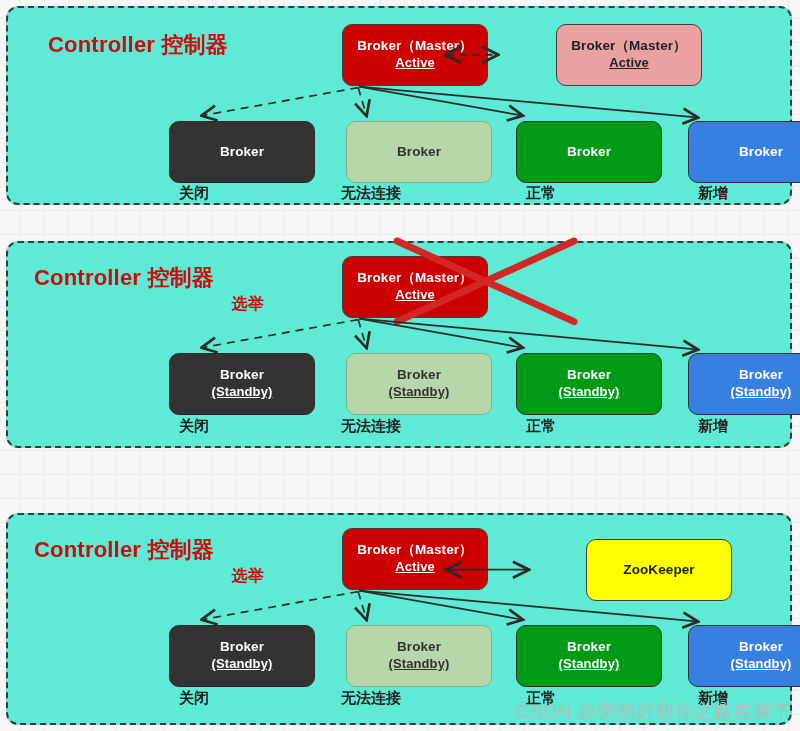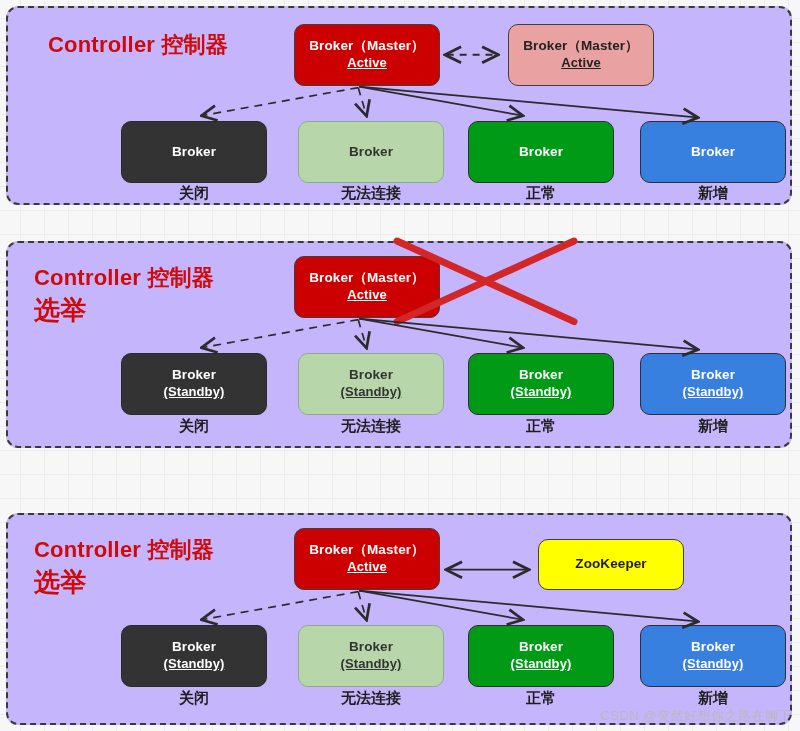--- a/index.html
+++ b/index.html
@@ -17,56 +17,57 @@
       linear-gradient(to right, #ececec 1px, transparent 1px),
       linear-gradient(to bottom, #ececec 1px, transparent 1px);
     background-size: 24px 24px;
     background-position: -4px -6px;
   }
 
   .panel {
     position: absolute;
     left: 6px;
     width: 786px;
-    background: #c4b5fd;
+    background: #5eead4;
     border: 2px dashed #3a3a3a;
     border-radius: 12px;
     box-sizing: border-box;
   }
   #panel-1 { top: 6px;   height: 199px; }
   #panel-2 { top: 241px; height: 207px; }
   #panel-3 { top: 513px; height: 212px; }
 
   .panel-inner { position: absolute; inset: 0; }
 
   
   .title-block {
     position: absolute;
     color: #d00a0a;
     font-weight: bold;
     letter-spacing: .2px;
     line-height: 1.35;
   }
   .title-main { font-size: 22px; white-space: nowrap; }
-  .title-sub  { font-size: 26px; white-space: nowrap; }
+  .title-sub  { font-size: 16px; text-align: right; white-space: nowrap; }
 
   
   .node {
     position: absolute;
     box-sizing: border-box;
     border-radius: 10px;
     border: 1.5px solid #3f3f3f;
     display: flex;
     flex-direction: column;
     justify-content: center;
     font-weight: bold;
     font-size: 13.5px;
     line-height: 1.25;
     text-align: center;
     letter-spacing: .1px;
+    margin-left: 48px;
   }
   .node .l2 { font-size: 13px; text-decoration: underline; }
 
   .node.master   { background: #cc0000; border-color: #3f3f3f; color: #ffffff; }
   .node.standby  { background: #eaa1a1; border-color: #3f3f3f; color: #222222; }
   .node.zk       { background: #ffff00; border-color: #3f3f3f; color: #1a1a1a; }
   .node.dark     { background: #333333; border-color: #2a2a2a; color: #ffffff; }
   .node.pale     { background: #b7d7aa; border-color: #8fae85; color: #333333; }
   .node.green    { background: #009a17; border-color: #2f2f2f; color: #ffffff; }
   .node.blue     { background: #3880e0; border-color: #2f2f2f; color: #ffffff; }
@@ -82,21 +83,21 @@
   }
 
   
   .wires { position: absolute; inset: 0; overflow: visible; pointer-events: none; }
 
   
   .watermark {
     position: absolute;
     right: 8px;
     bottom: 6px;
-    font-size: 13px;
+    font-size: 19px;
     color: #b9b9b9;
     white-space: nowrap;
     letter-spacing: .5px;
   }
 </style>
 </head>
 <body>
 
 <section class="panel" id="panel-1">
   <div class="panel-inner">
@@ -214,21 +215,21 @@
     <div class="title-block" style="left:26px; top:20px; width:230px;">
       <div class="title-main">Controller 控制器</div>
       <div class="title-sub">选举</div>
     </div>
 
     <div class="node master" style="left:286px; top:13px; width:146px; height:62px;">
       <span class="l1">Broker（Master）</span>
       <span class="l2">Active</span>
     </div>
 
-    <div class="node zk" style="left:530px; top:24px; width:146px; height:51px;">
+    <div class="node zk" style="left:530px; top:24px; width:146px; height:62px;">
       <span class="l1">ZooKeeper</span>
     </div>
 
     <div class="node dark" style="left:113px; top:110px; width:146px; height:62px;">
       <span class="l1">Broker</span>
       <span class="l2">(Standby)</span>
     </div>
     <div class="node pale" style="left:290px; top:110px; width:146px; height:62px;">
       <span class="l1">Broker</span>
       <span class="l2">(Standby)</span>

